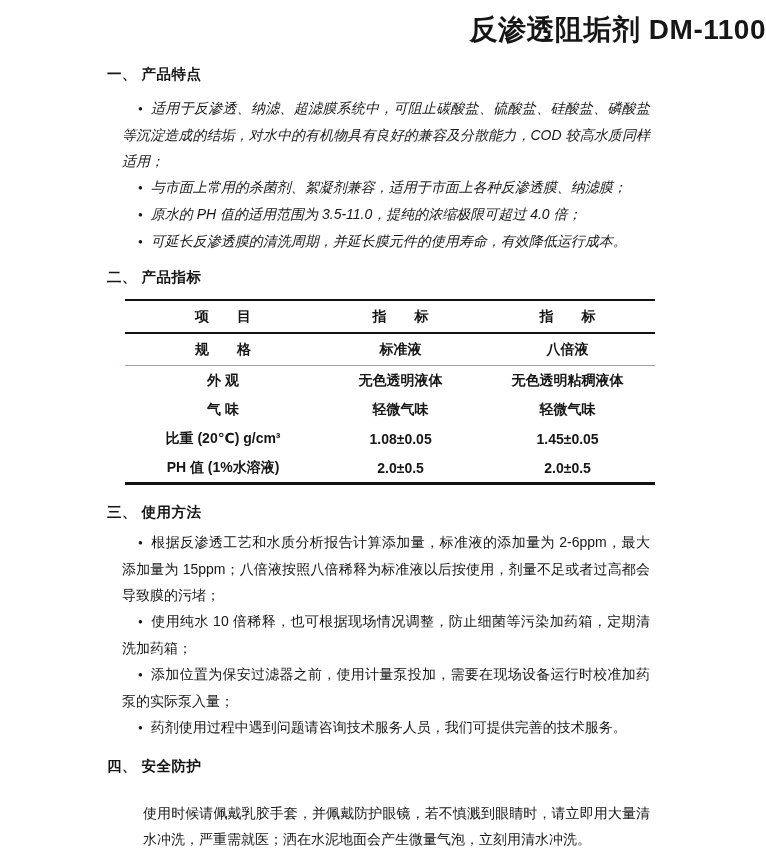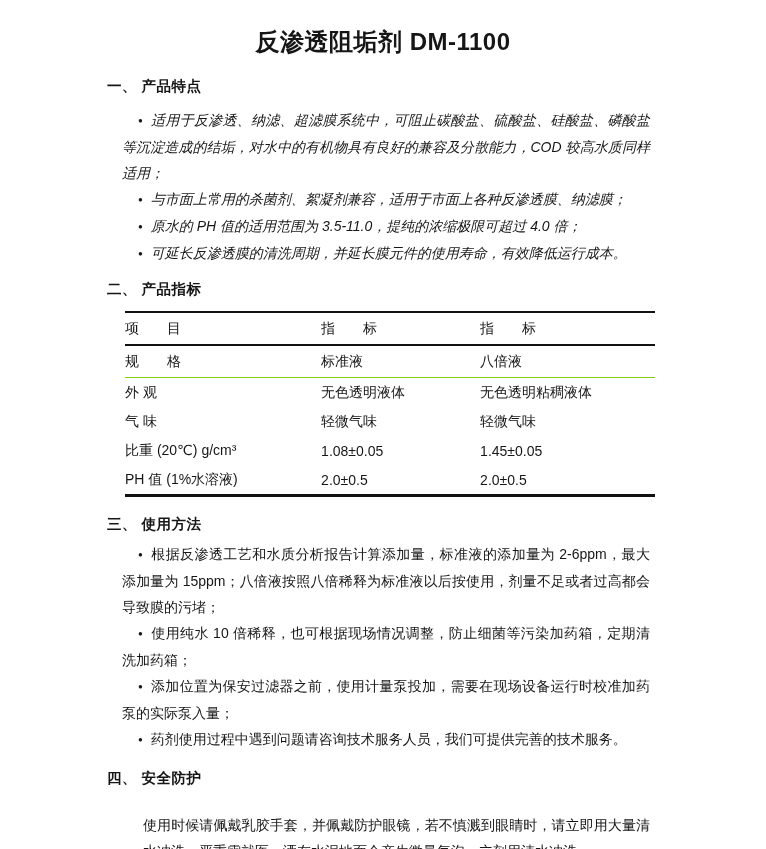--- a/index.html
+++ b/index.html
@@ -13,25 +13,25 @@
   }
   .page {
     position: relative;
     width: 766px;
     height: 849px;
     box-sizing: border-box;
     padding-top: 16px;
     background: #ffffff;
   }
   h1.doc-title {
-    margin: 12px;
-    font-size: 24px;
+    margin: 0;
+    font-size: 28px;
     line-height: 28px;
     font-weight: bold;
-    text-align: center;
+    text-align: right;
     letter-spacing: 0.5px;
   }
   h2.sec-h {
     margin: 0 0 0 107px;
     font-size: 14.5px;
     line-height: 19px;
     font-weight: bold;
     letter-spacing: 0.5px;
   }
   .paras { margin: 0; }
@@ -55,22 +55,22 @@
   .sec-specs h2 { margin-top: 13px; }
   table.spec-table {
     margin: 12px 0 0 125px;
     width: 530px;
     border-collapse: collapse;
     font-size: 14px;
     border-top: 2.5px solid #121212;
     border-bottom: 3px solid #121212;
   }
   .spec-table th, .spec-table td {
-    font-weight: normal;
-    text-align: left;
+    font-weight: bold;
+    text-align: center;
     vertical-align: middle;
     padding: 0;
   }
   .spec-table tr.hrow1 th { border-bottom: 2.5px solid #121212; height: 31px; }
   .spec-table tr.hrow2 th { border-bottom: 1px solid #84cc16; height: 31px; }
   .spec-table tbody td { height: 29px; }
   .sec-usage h2 { margin-top: 18px; }
   .sec-usage .paras { margin-top: 7px; }
   .sec-safety h2 { margin-top: 16px; }
   .sec-safety .paras { margin-top: 24px; }

